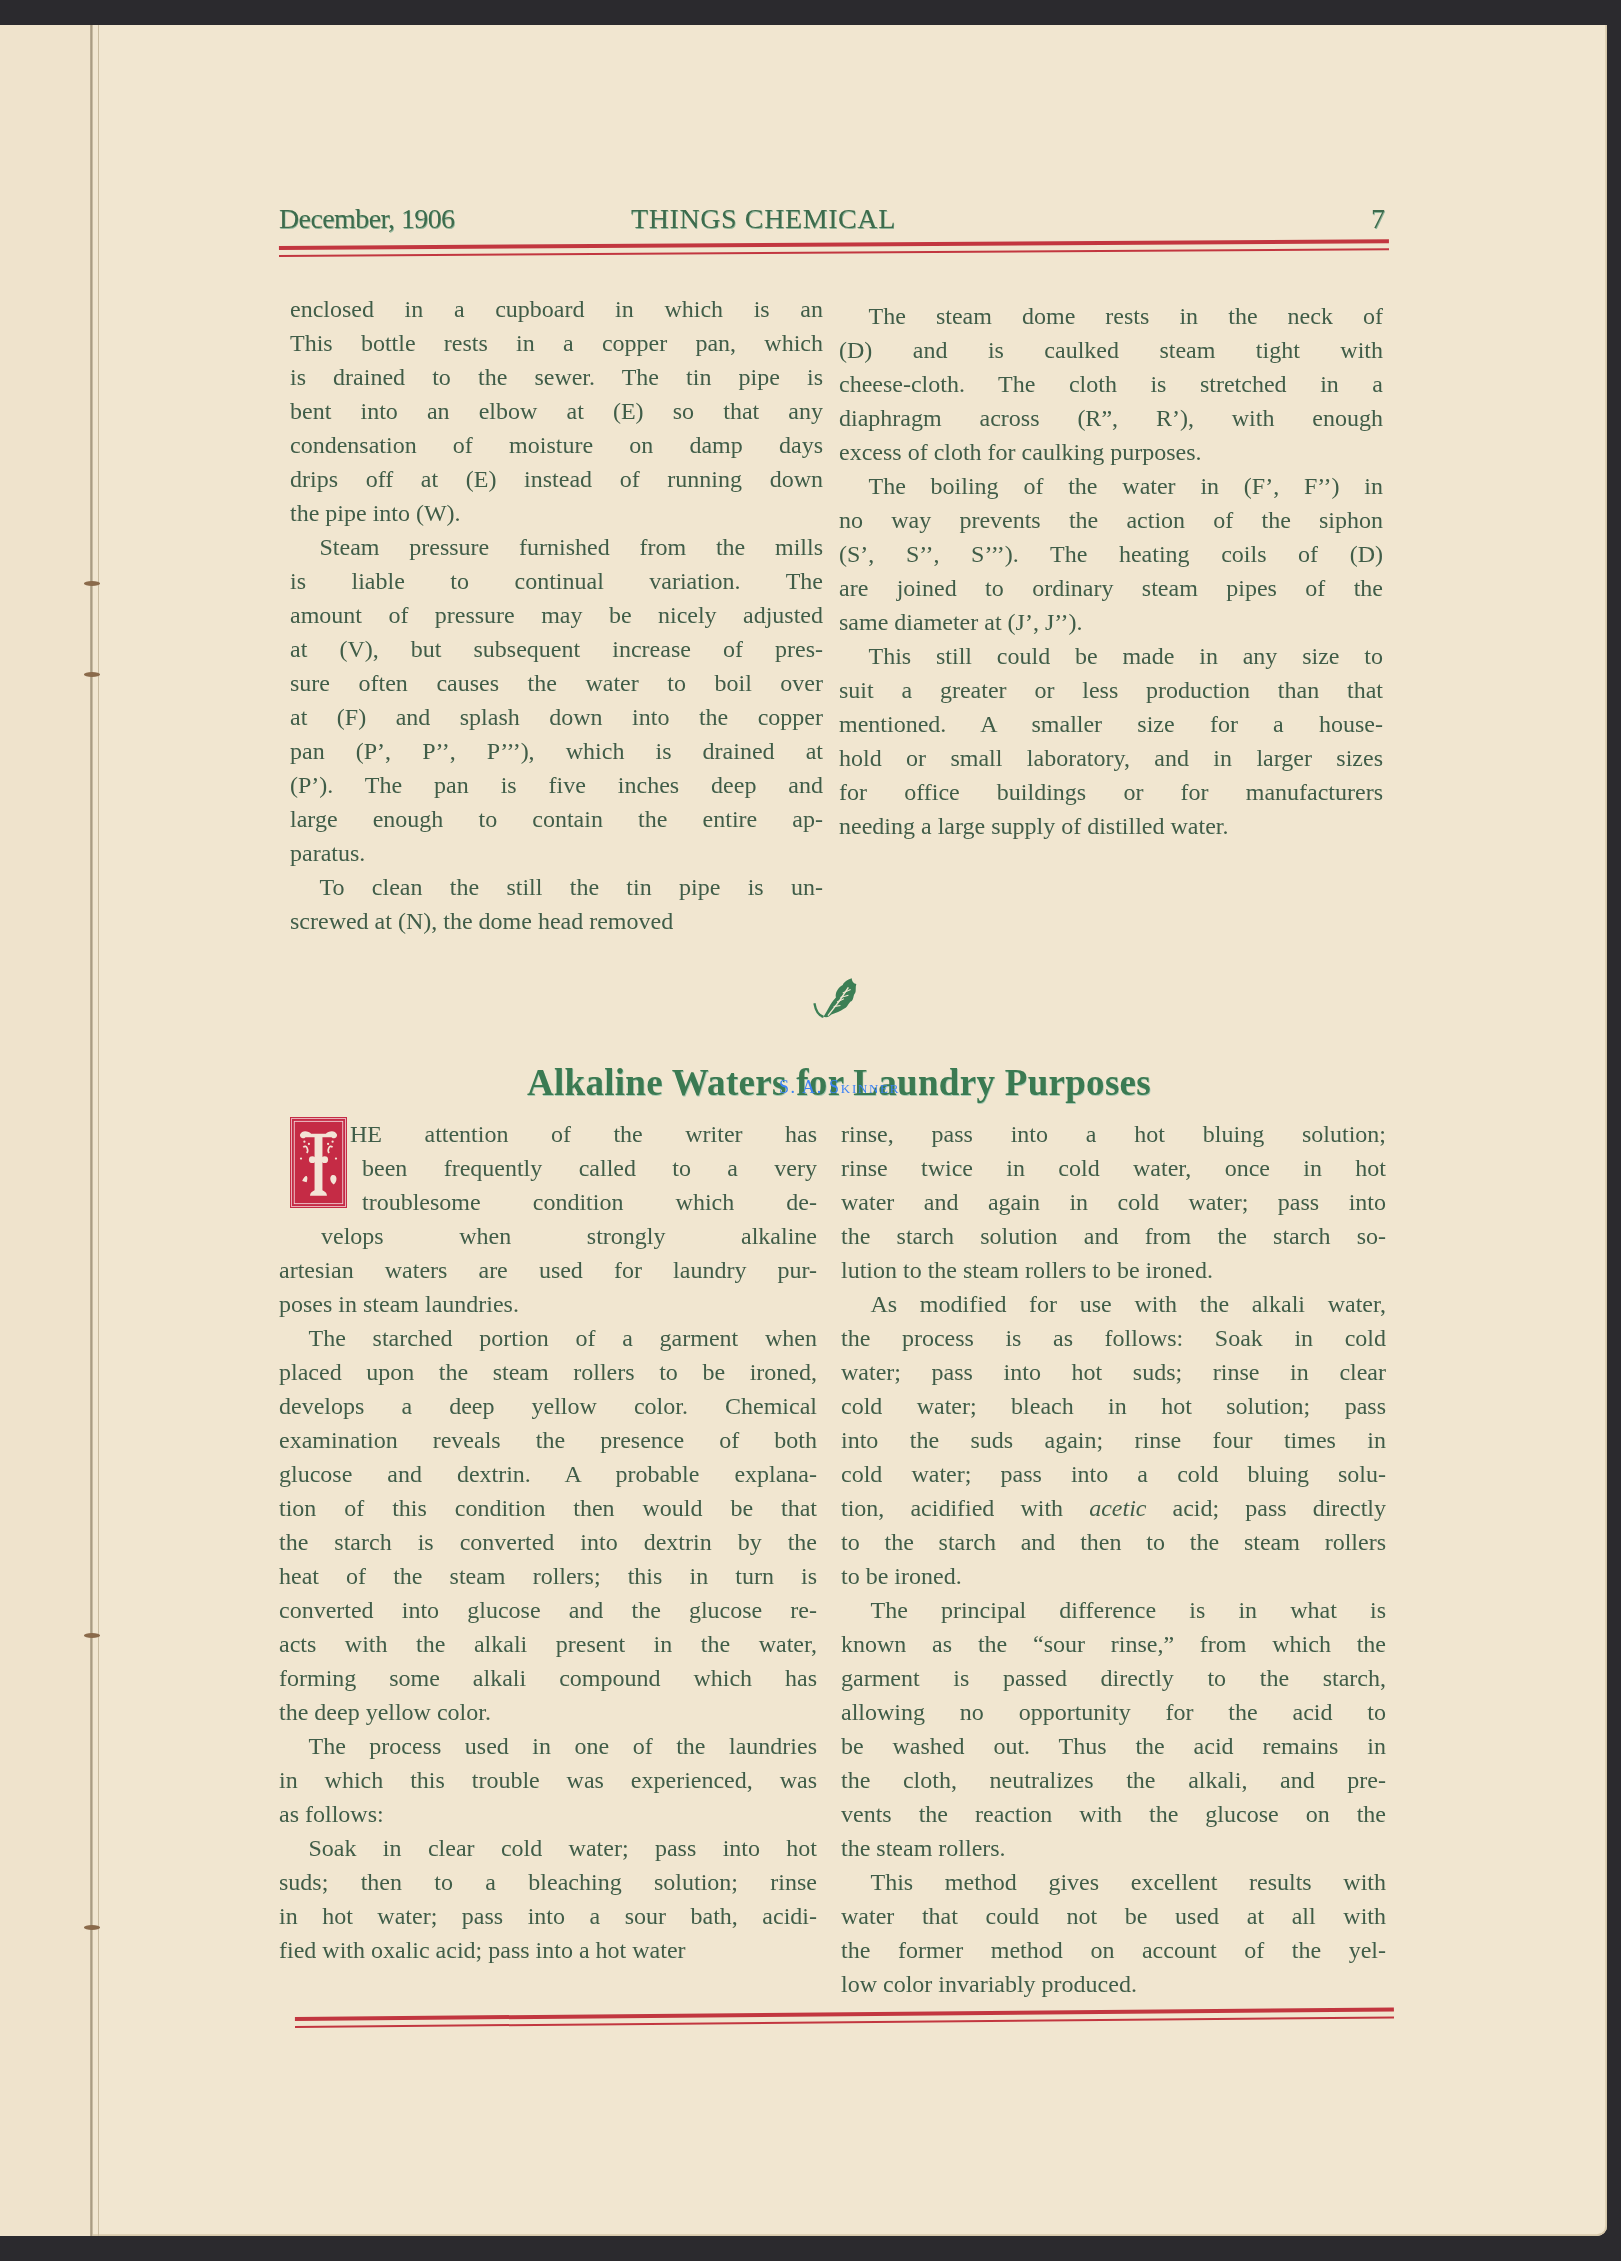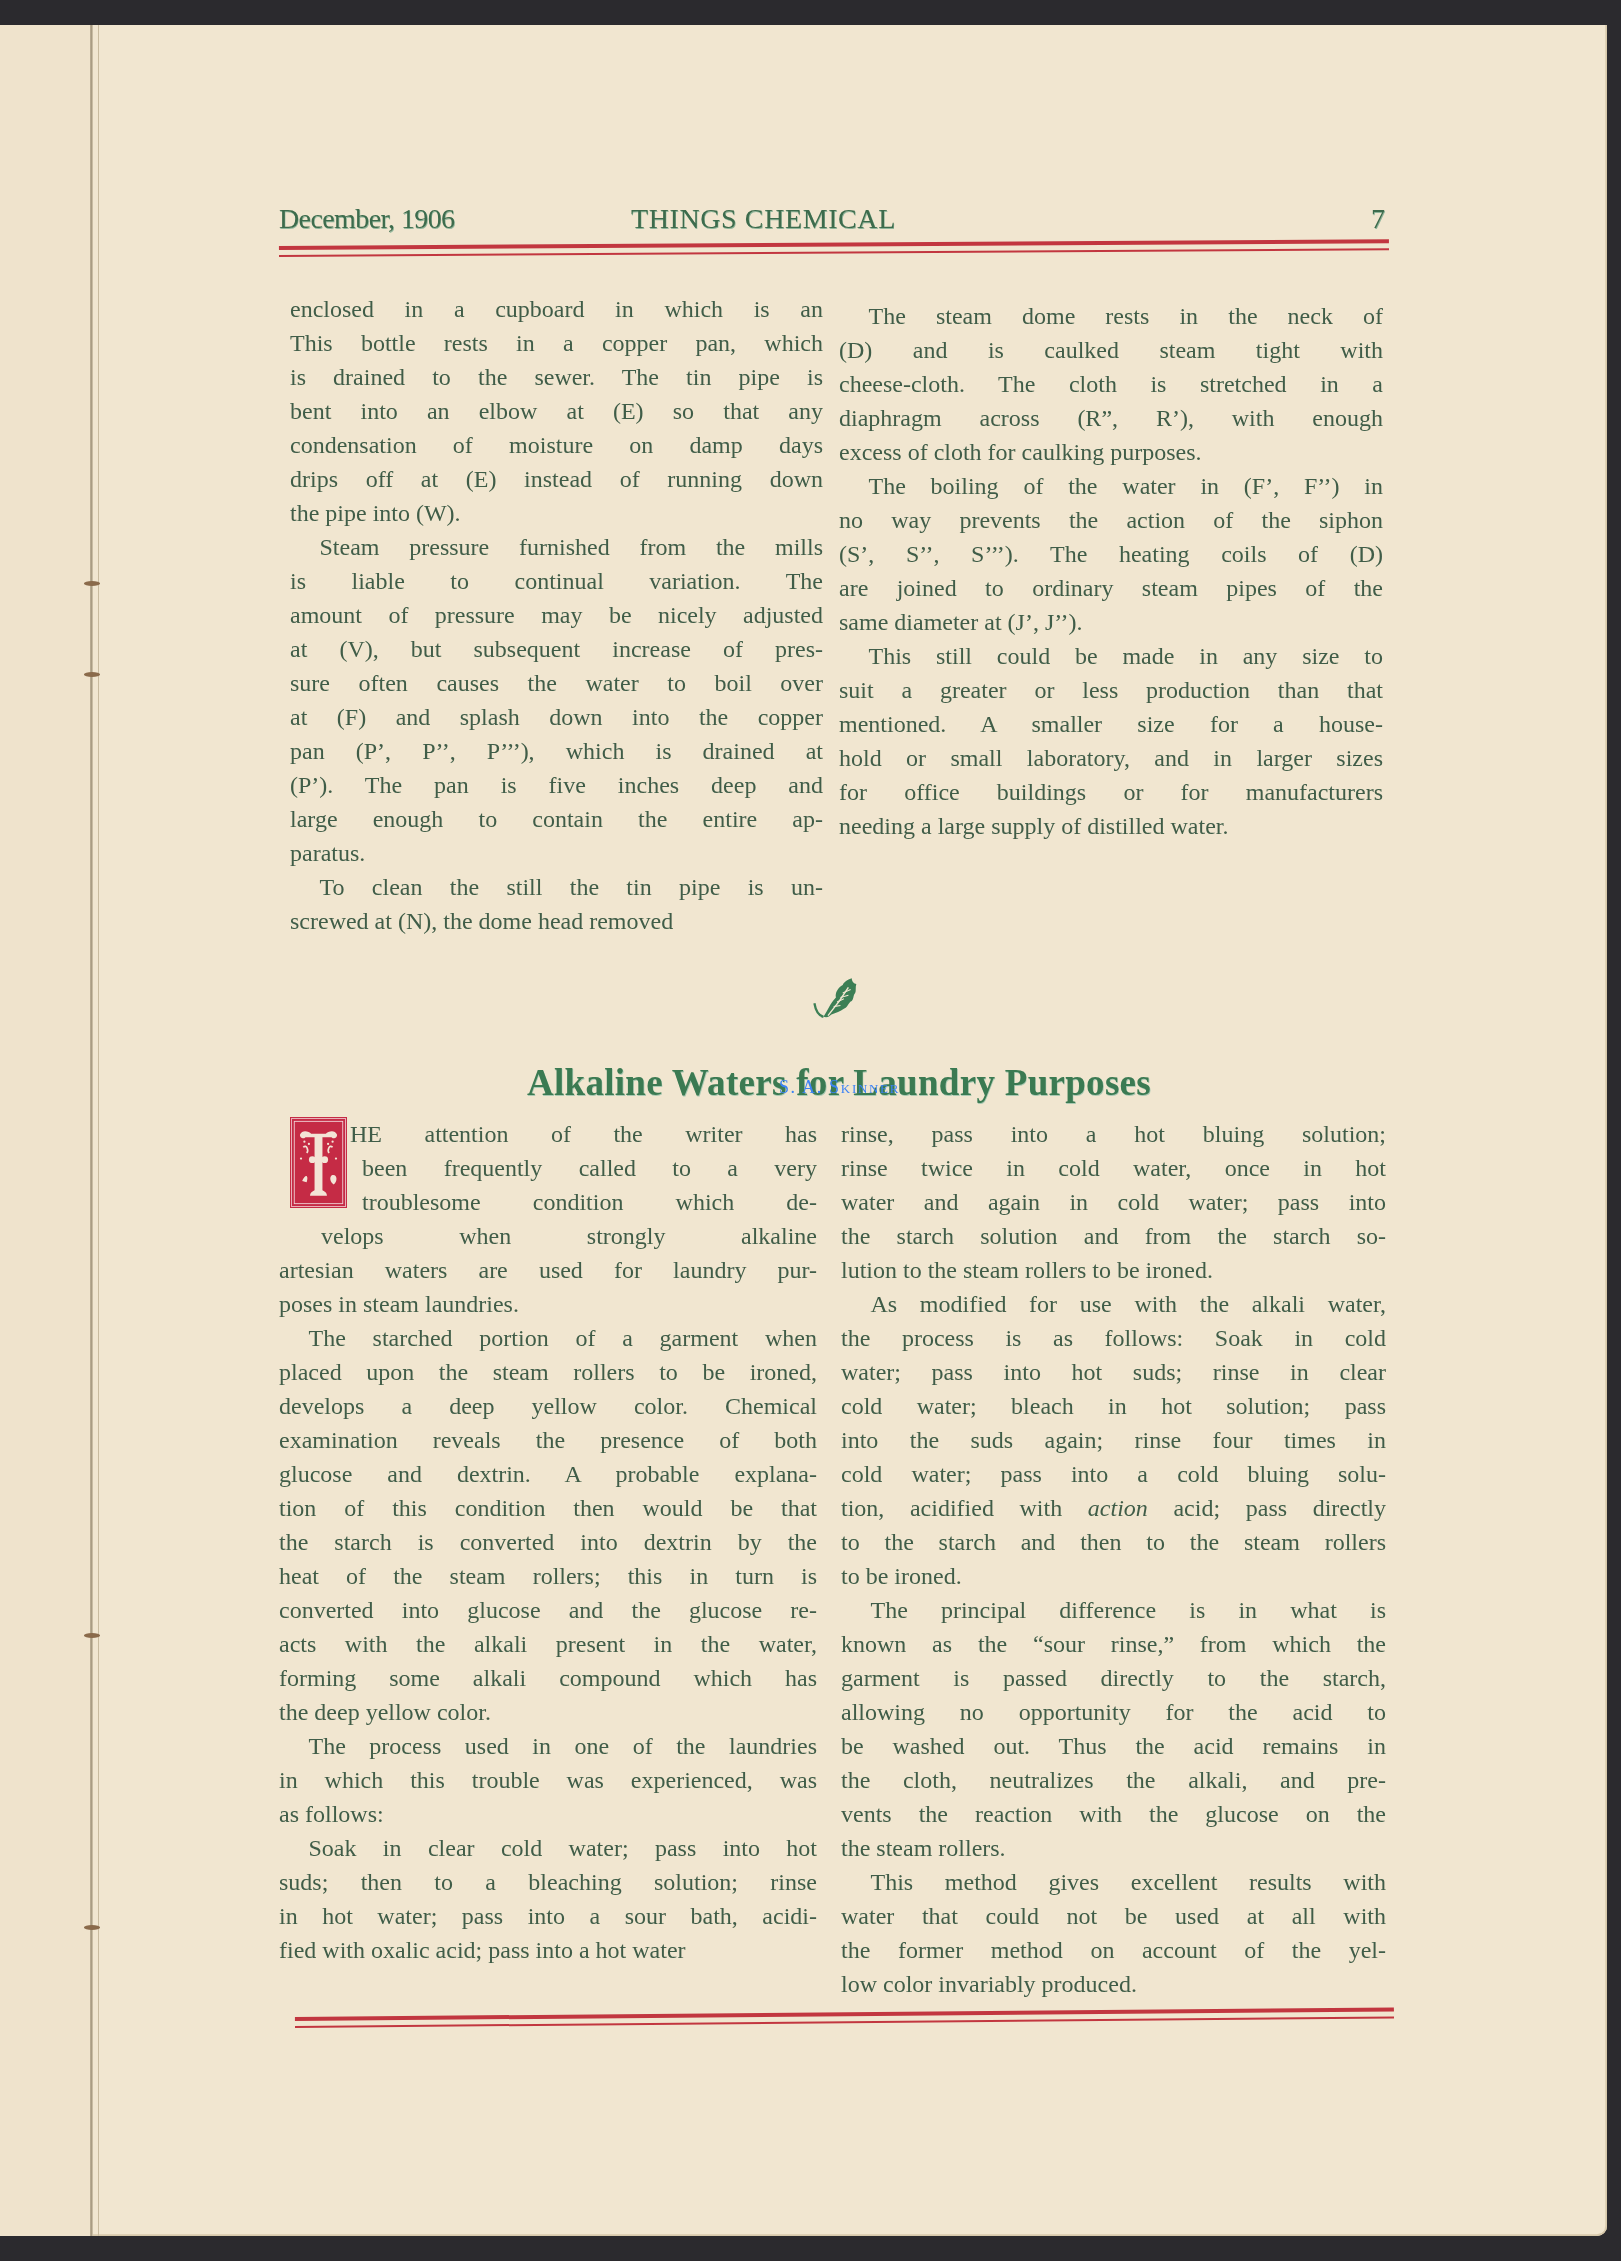--- a/index.html
+++ b/index.html
@@ -235,21 +235,21 @@
       <span class="ln">the starch solution and from the starch so-</span>
       <span class="ln last">lution to the steam rollers to be ironed.</span>
     </p>
     <p>
       <span class="ln" style="padding-left: 29.5px;">As modified for use with the alkali water,</span>
       <span class="ln">the process is as follows:  Soak in cold</span>
       <span class="ln">water; pass into hot suds; rinse in clear</span>
       <span class="ln">cold water; bleach in hot solution; pass</span>
       <span class="ln">into the suds again; rinse four times in</span>
       <span class="ln">cold water; pass into a cold bluing solu-</span>
-      <span class="ln">tion, acidified with <span class="it">action</span> acid; pass directly</span>
+      <span class="ln">tion, acidified with <span class="it">acetic</span> acid; pass directly</span>
       <span class="ln">to the starch and then to the steam rollers</span>
       <span class="ln last">to be ironed.</span>
     </p>
     <p>
       <span class="ln" style="padding-left: 29.5px;">The principal difference is in what is</span>
       <span class="ln">known as the “sour rinse,” from which the</span>
       <span class="ln">garment is passed directly to the starch,</span>
       <span class="ln">allowing no opportunity for the acid to</span>
       <span class="ln">be washed out.  Thus the acid remains in</span>
       <span class="ln">the cloth, neutralizes the alkali, and pre-</span>

